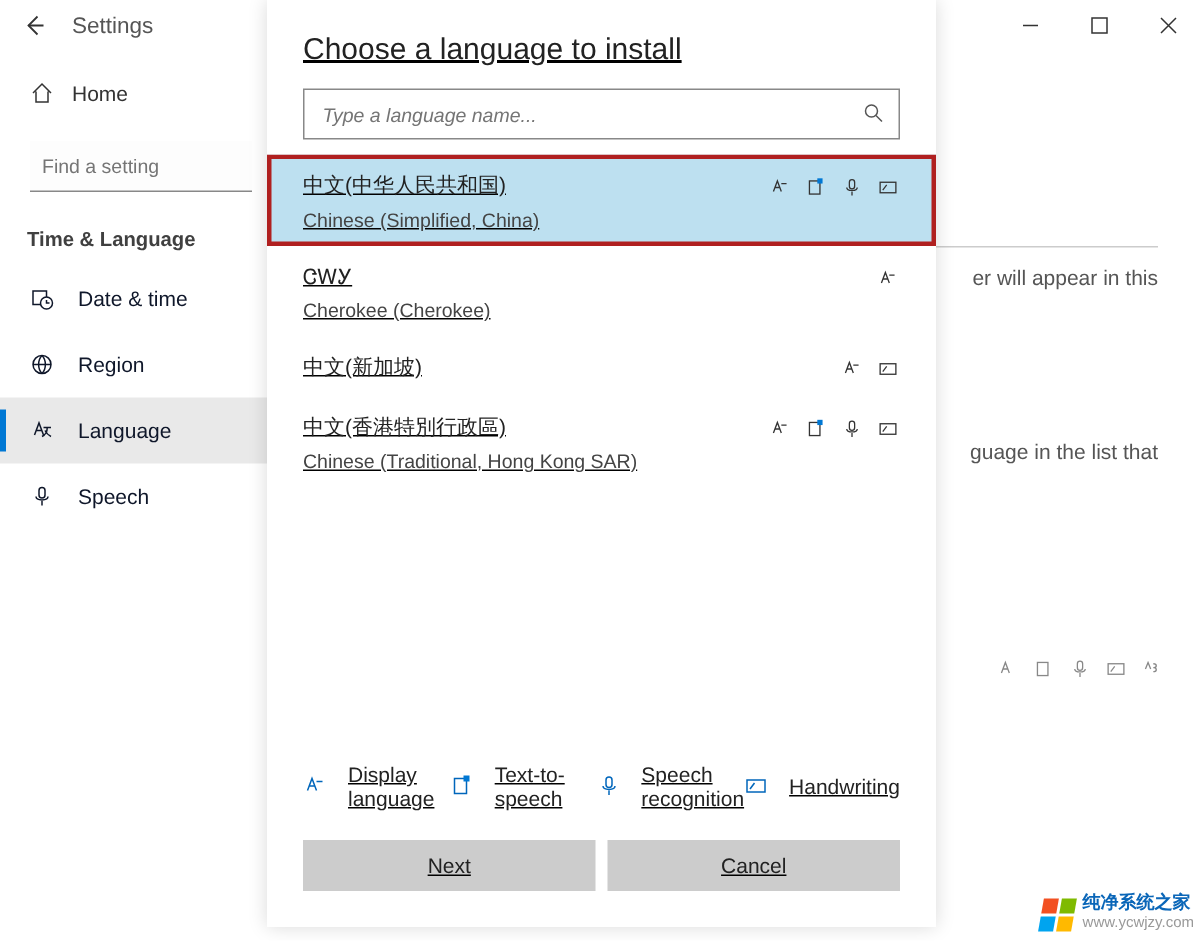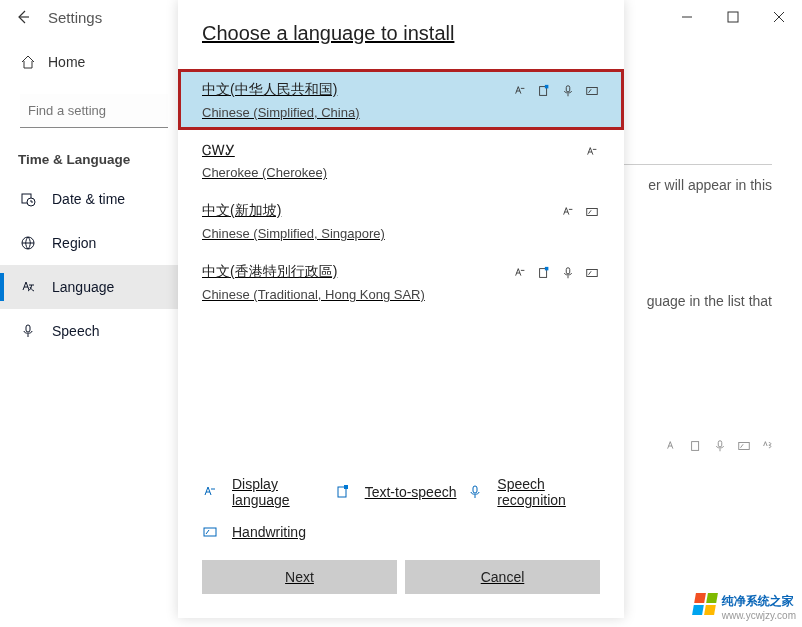--- a/index.html
+++ b/index.html
@@ -25,26 +25,26 @@
   .dlg-title { font-size:20px; font-weight:400; padding:22px 24px 14px 24px; color:#222; }
   .dlg-search { margin:0 24px; position:relative; }
   .dlg-search input { width:100%; height:34px; border:1px solid #888; padding:0 32px 0 12px; font-size:13px; outline:none; font-style:italic; color:#666; }
   .dlg-search .sicon { position:absolute; right:10px; top:8px; color:#555; }
   .list { flex:1; overflow:hidden; margin-top:10px; }
   .lang-item { padding:12px 24px 10px 24px; position:relative; }
   .lang-item.selected { background:#bde0f0; outline:3px solid #b02020; outline-offset:-3px; }
   .lang-native { font-size:14px; color:#222; }
   .lang-en { font-size:13px; color:#444; margin-top:6px; }
   .lang-icons { position:absolute; right:24px; top:14px; display:flex; gap:8px; color:#333; }
-  .legend { padding:14px 24px 0 24px; display:grid; grid-template-columns: 1fr 1fr 1fr; row-gap:16px; font-size:14px; color:#222; }
+  .legend { padding:14px 24px 0 24px; display:grid; grid-template-columns: 1fr 1fr 1fr 1fr; row-gap:16px; font-size:14px; color:#222; }
   .legend .leg { display:flex; align-items:center; gap:14px; }
   .legend .dl-icon { color:#0066bb; }
   .buttons { display:flex; gap:8px; padding:20px 24px 24px 24px; }
   .btn { flex:1; height:34px; background:#ccc; border:none; font-size:14px; color:#222; }
-  .watermark { position:absolute; right:6px; bottom:6px; display:flex; align-items:flex-start; gap:6px; z-index:20; font-size:12px; }
+  .watermark { position:absolute; right:6px; bottom:6px; display:flex; align-items:flex-end; gap:6px; z-index:20; font-size:12px; }
   .watermark .logo { width:22px; height:22px; display:grid; grid-template-columns:1fr 1fr; grid-template-rows:1fr 1fr; gap:2px; transform: skewX(-10deg); }
   .watermark .logo span:nth-child(1){background:#f25022;} .watermark .logo span:nth-child(2){background:#7fba00;} .watermark .logo span:nth-child(3){background:#00a4ef;} .watermark .logo span:nth-child(4){background:#ffb900;}
   .wm1 { color:#0a66b8; font-weight:600; } .wm2 { color:#999; font-size:10px; }
   svg { width:16px; height:16px; }
   .small svg { width:14px; height:14px; }
 </style>
 </head>
 <body>
 
 <div class="titlebar">
@@ -164,20 +164,29 @@
     <span class="icon">
         <svg viewBox="0 0 16 16">
           <path d="M3 8 L5 3 L7 8 M9 4 C12 4 12 7 9 7 C12 7 12 10 9 10" fill="none" stroke="currentColor"></path>
         </svg>
       </span>
   </div>
 </div>
 
 <div class="dialog">
   <div class="dlg-title">Choose a language to install</div>
+  <div class="dlg-search">
+    <input placeholder="Type a language name..." style="">
+    <span class="sicon icon">
+        <svg viewBox="0 0 16 16">
+          <circle cx="7" cy="7" r="4" fill="none" stroke="currentColor"></circle>
+          <path d="M10 10 L14 14" stroke="currentColor"></path>
+        </svg>
+      </span>
+  </div>
   <div class="list">
 
     <div class="lang-item selected">
       <div class="lang-native">中文(中华人民共和国)</div>
       <div class="lang-en">Chinese (Simplified, China)</div>
       <div class="lang-icons small">
         <span class="icon">
             <svg viewBox="0 0 16 16">
               <path d="M3 11 L6 3 L9 11 M4 8 H8 M9 5 H13" fill="none" stroke="currentColor"></path>
             </svg>
@@ -210,21 +219,20 @@
         <span class="icon">
             <svg viewBox="0 0 16 16">
               <path d="M3 11 L6 3 L9 11 M4 8 H8 M9 5 H13" fill="none" stroke="currentColor"></path>
             </svg>
           </span>
       </div>
     </div>
 
     <div class="lang-item">
       <div class="lang-native">中文(新加坡)</div>
-      <div class="lang-en">Chinese (Simplified, Singapore)</div>
       <div class="lang-icons small">
         <span class="icon">
             <svg viewBox="0 0 16 16">
               <path d="M3 11 L6 3 L9 11 M4 8 H8 M9 5 H13" fill="none" stroke="currentColor"></path>
             </svg>
           </span>
         <span class="icon">
             <svg viewBox="0 0 16 16">
               <rect x="2" y="4" width="12" height="8" fill="none" stroke="currentColor"></rect>
               <path d="M4 10 L7 6" stroke="currentColor"></path>

